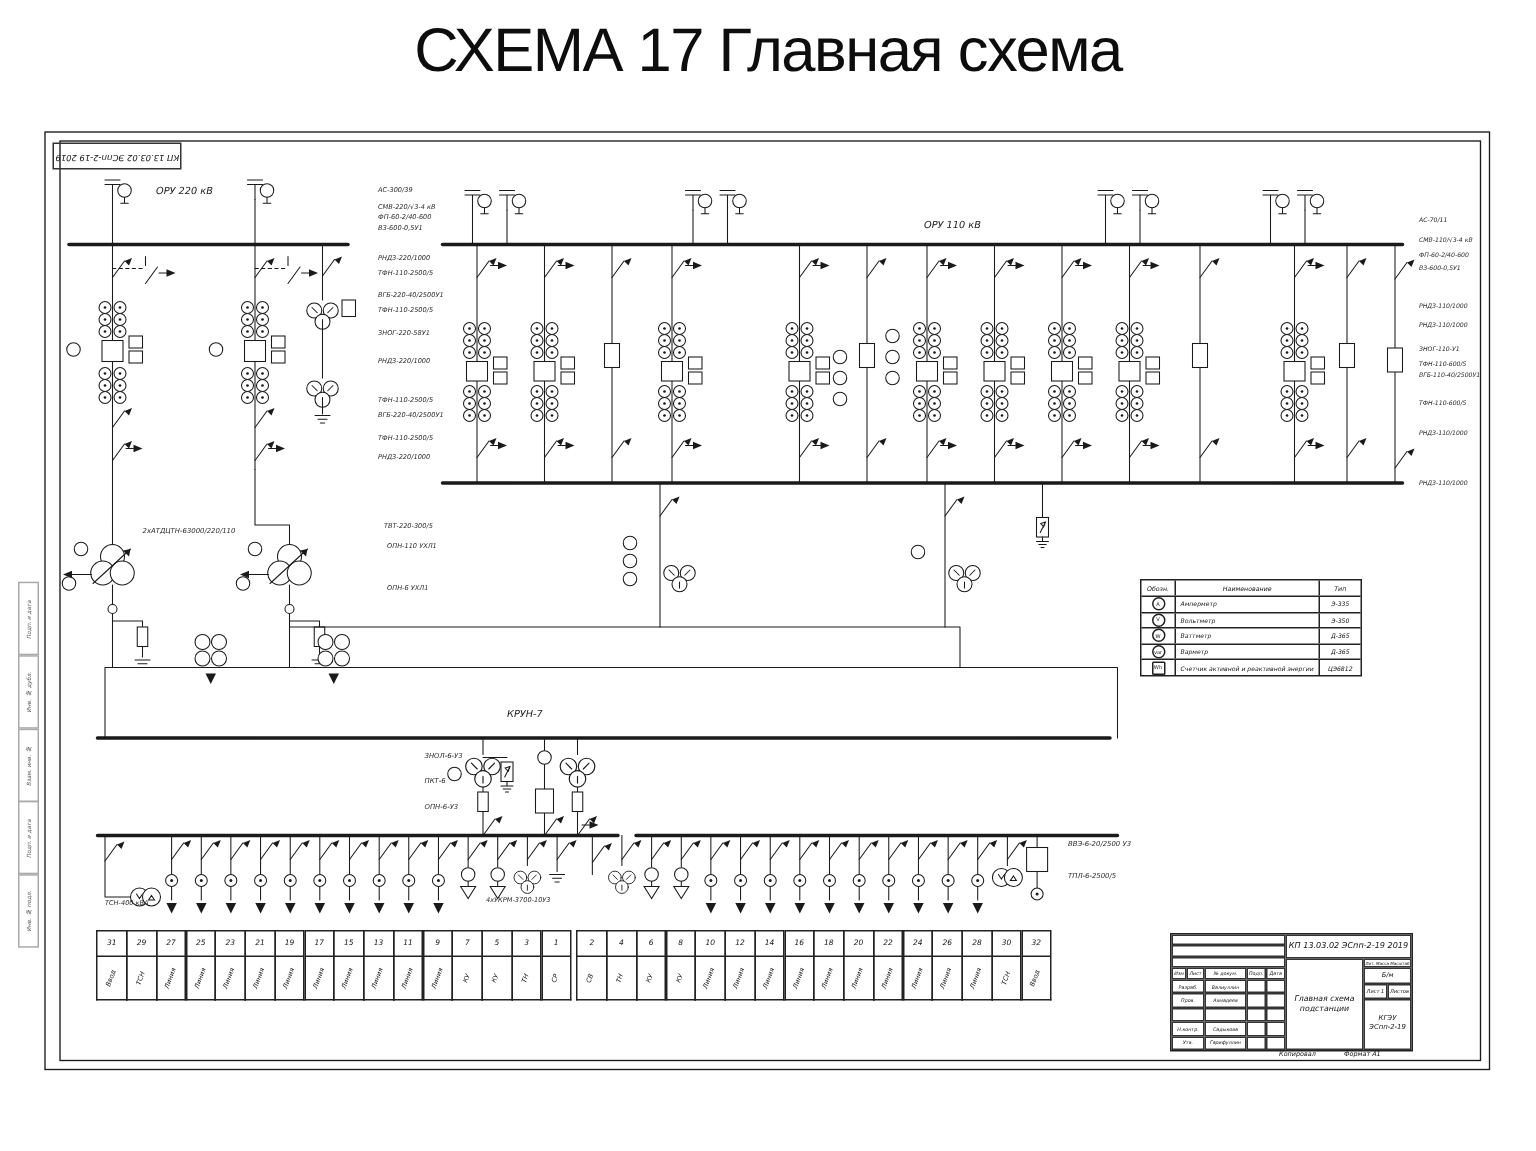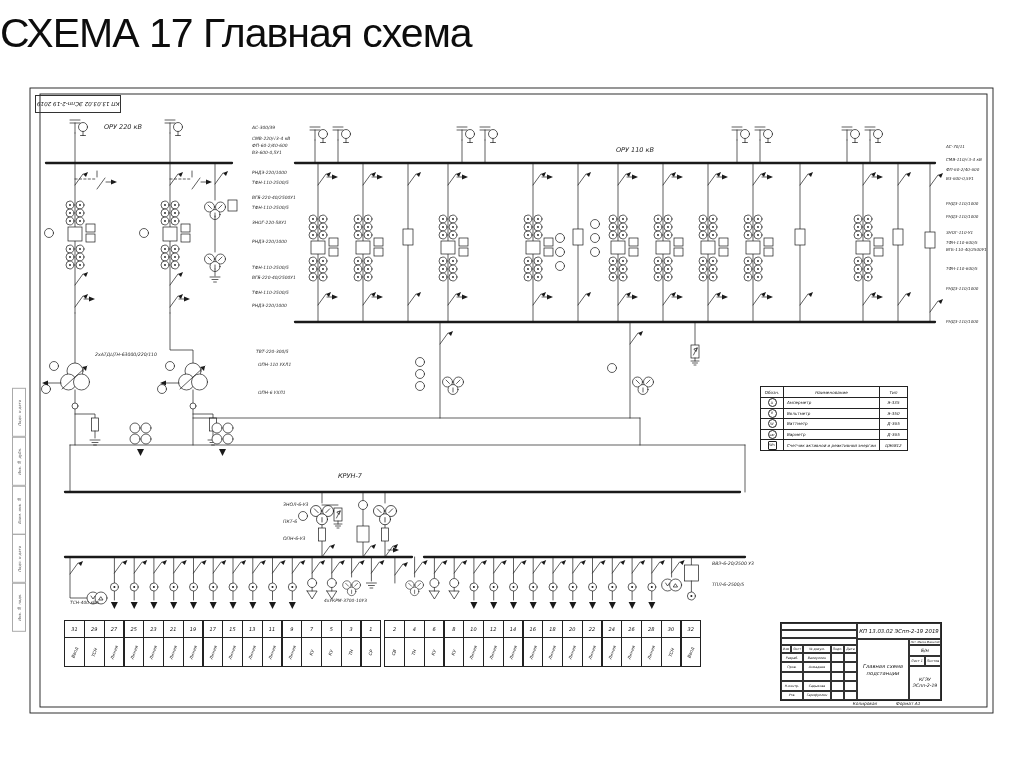--- a/index.html
+++ b/index.html
@@ -1,18 +1,18 @@
 <!DOCTYPE html>
 <html><head>
 <meta charset="utf-8">
 <style>
   html,body{margin:0;padding:0;background:#fff;}
   body{width:1024px;height:767px;position:relative;font-family:"DejaVu Sans",sans-serif;color:#111;overflow:hidden;}
   .abs{position:absolute;}
-  #title{left:0;top:10px;width:1024px;font-size:41px;color:#0d0d0d;letter-spacing:-1px;font-family:"Liberation Sans",sans-serif;}
+  #title{left:0;top:10px;width:1024px;text-align:center;font-size:41px;color:#0d0d0d;letter-spacing:-1px;font-family:"Liberation Sans",sans-serif;}
   svg.schem{position:absolute;left:0;top:0;}
   .lbl{position:absolute;font-style:italic;color:#2a2a2a;white-space:nowrap;}
   .sec{font-size:6.5px;color:#222;font-style:italic;}
   .eq{font-size:4.4px;}
   .eq2{font-size:4.1px;}
   .small{font-size:4.6px;}
   
   #stamp{left:35px;top:95px;width:84px;height:16px;border:0.8px solid #333;display:flex;align-items:center;justify-content:center;}
   #stamp span{transform:rotate(180deg);font-size:5.6px;font-style:italic;white-space:nowrap;}
   

